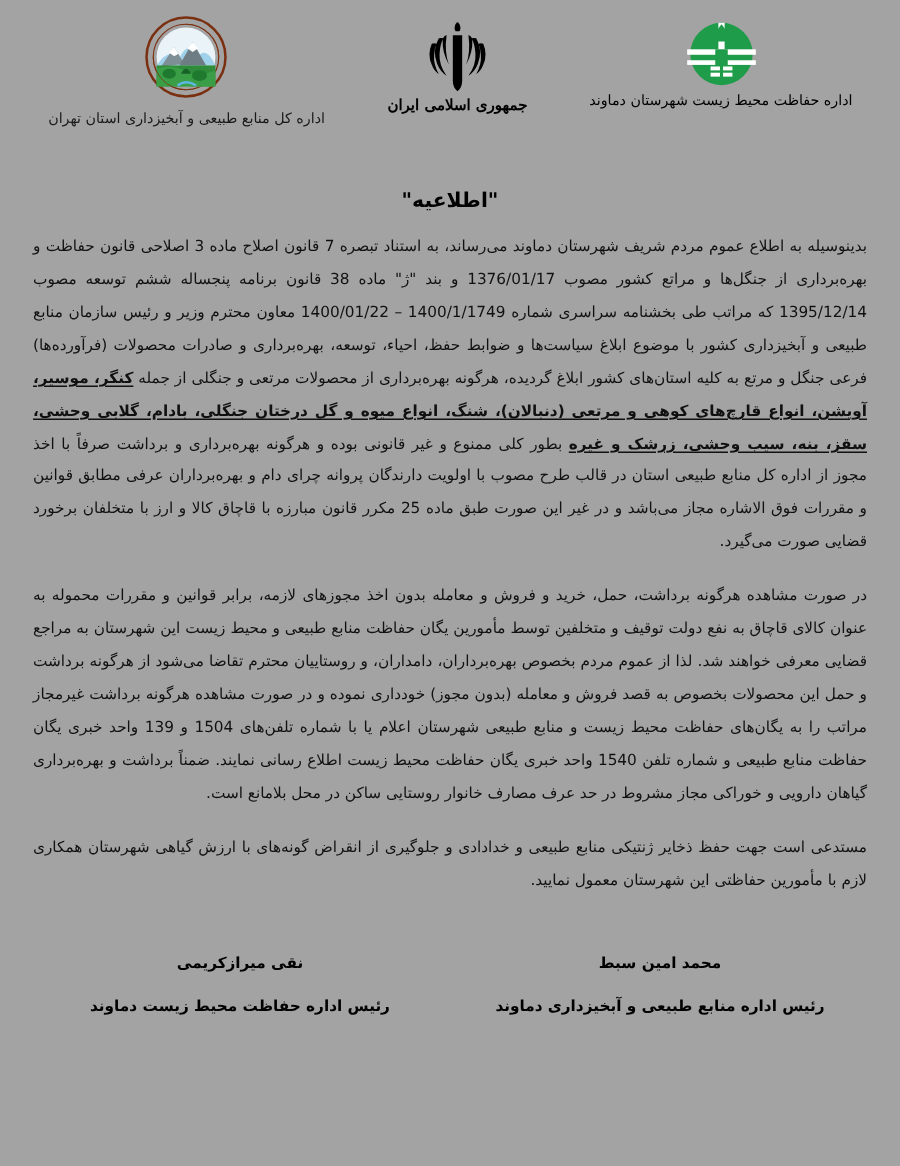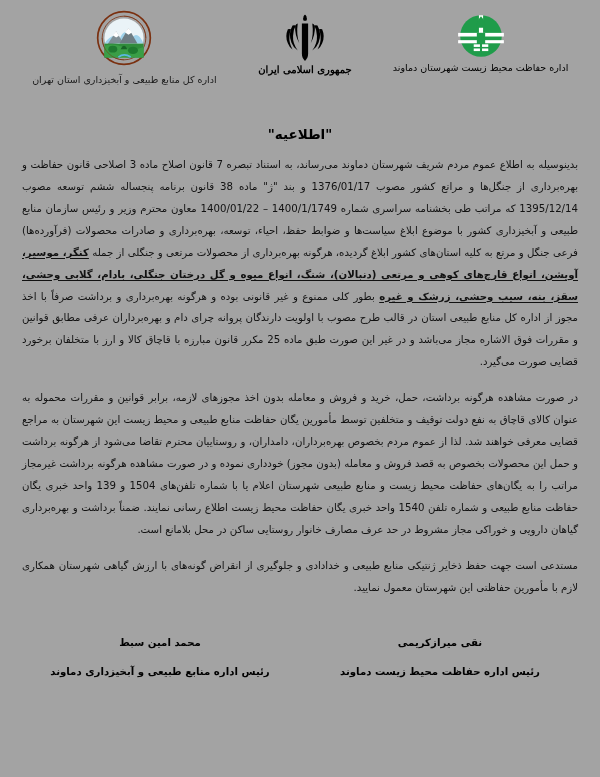--- a/index.html
+++ b/index.html
@@ -212,22 +212,22 @@
     <p class="para"><span>بدینوسیله به اطلاع عموم مردم شریف شهرستان دماوند می‌رساند، به استناد تبصره 7 قانون اصلاح ماده 3 اصلاحی قانون حفاظت و بهره‌برداری از جنگل‌ها و مراتع کشور مصوب 1376/01/17 و بند "ژ" ماده 38 قانون برنامه پنجساله ششم توسعه مصوب 1395/12/14 که مراتب طی بخشنامه سراسری شماره 1400/1/1749 – 1400/01/22 معاون محترم وزیر و رئیس سازمان منابع طبیعی و آبخیزداری کشور با موضوع ابلاغ سیاست‌ها و ضوابط حفظ، احیاء، توسعه، بهره‌برداری و صادرات محصولات (فرآورده‌ها) فرعی جنگل و مرتع به کلیه استان‌های کشور ابلاغ گردیده، هرگونه بهره‌برداری از محصولات مرتعی و جنگلی از جمله </span><span class="hl">کنگر، موسیر، آویشن، انواع قارچ‌های کوهی و مرتعی (دنبالان)، شنگ، انواع میوه و گل درختان جنگلی، بادام، گلابی وحشی، سقز، بنه، سیب وحشی، زرشک و غیره</span><span> بطور کلی ممنوع و غیر قانونی بوده و هرگونه بهره‌برداری و برداشت صرفاً با اخذ مجوز از اداره کل منابع طبیعی استان در قالب طرح مصوب با اولویت دارندگان پروانه چرای دام و بهره‌برداران عرفی مطابق قوانین و مقررات فوق الاشاره مجاز می‌باشد و در غیر این صورت طبق ماده 25 مکرر قانون مبارزه با قاچاق کالا و ارز با متخلفان برخورد قضایی صورت می‌گیرد.</span></p>
 
     <p class="para">در صورت مشاهده هرگونه برداشت، حمل، خرید و فروش و معامله بدون اخذ مجوزهای لازمه، برابر قوانین و مقررات محموله به عنوان کالای قاچاق به نفع دولت توقیف و متخلفین توسط مأمورین یگان حفاظت منابع طبیعی و محیط زیست این شهرستان به مراجع قضایی معرفی خواهند شد. لذا از عموم مردم بخصوص بهره‌برداران، دامداران، و روستاییان محترم تقاضا می‌شود از هرگونه برداشت و حمل این محصولات بخصوص به قصد فروش و معامله (بدون مجوز) خودداری نموده و در صورت مشاهده هرگونه برداشت غیرمجاز مراتب را به یگان‌های حفاظت محیط زیست و منابع طبیعی شهرستان اعلام یا با شماره تلفن‌های 1504 و 139 واحد خبری یگان حفاظت منابع طبیعی و شماره تلفن 1540 واحد خبری یگان حفاظت محیط زیست اطلاع رسانی نمایند. ضمناً برداشت و بهره‌برداری گیاهان دارویی و خوراکی مجاز مشروط در حد عرف مصارف خانوار روستایی ساکن در محل بلامانع است.</p>
 
     <p class="para last-center">مستدعی است جهت حفظ ذخایر ژنتیکی منابع طبیعی و خدادادی و جلوگیری از انقراض گونه‌های با ارزش گیاهی شهرستان همکاری لازم با مأمورین حفاظتی این شهرستان معمول نمایید.</p>
 
   </div>
 
   <div class="signatures">
     <div class="sig-col">
+      <div class="sig-name">نقی میرازکریمی</div>
+      <div class="sig-role">رئیس اداره حفاظت محیط زیست دماوند</div>
+    </div>
+    <div class="sig-col">
       <div class="sig-name">محمد امین سبط</div>
       <div class="sig-role">رئیس اداره منابع طبیعی و آبخیزداری دماوند</div>
     </div>
-    <div class="sig-col">
-      <div class="sig-name">نقی میرازکریمی</div>
-      <div class="sig-role">رئیس اداره حفاظت محیط زیست دماوند</div>
-    </div>
   </div>
 
 </div>
 
 </body></html>

